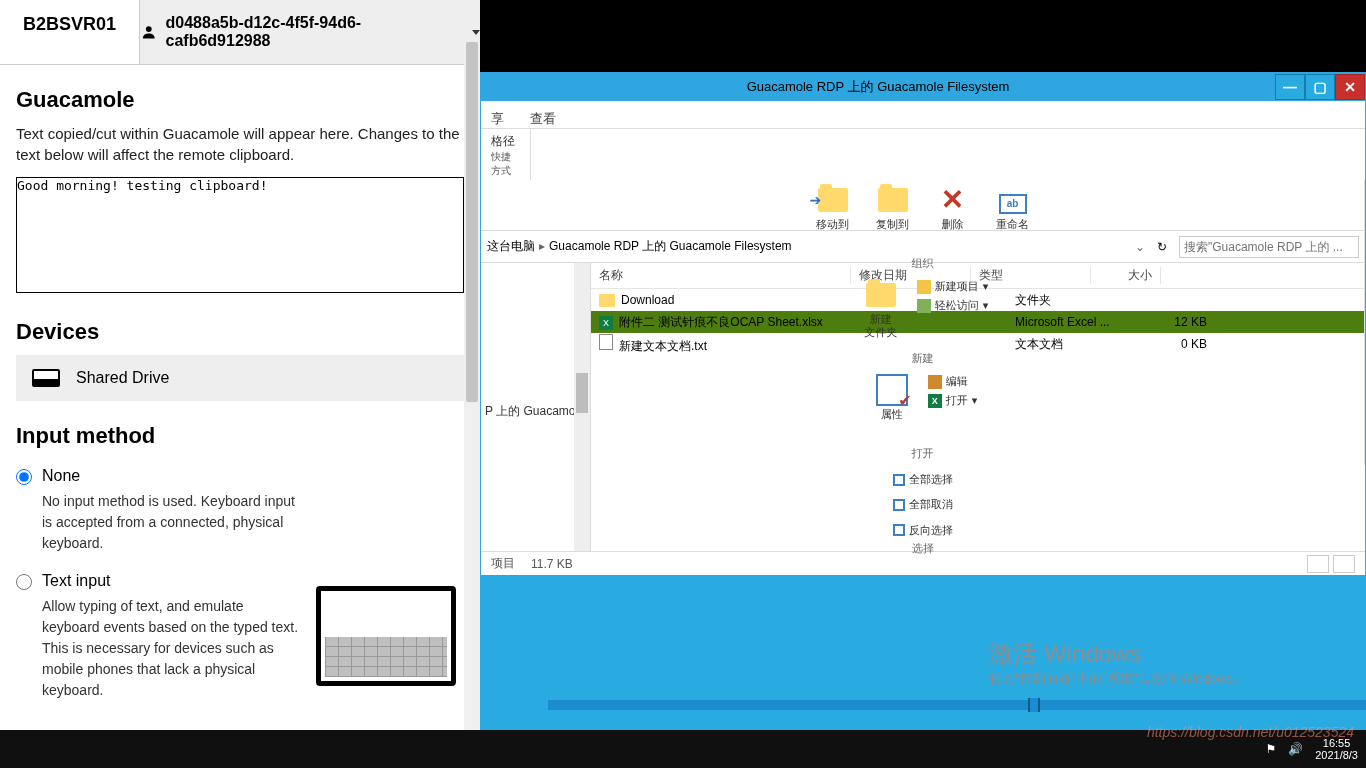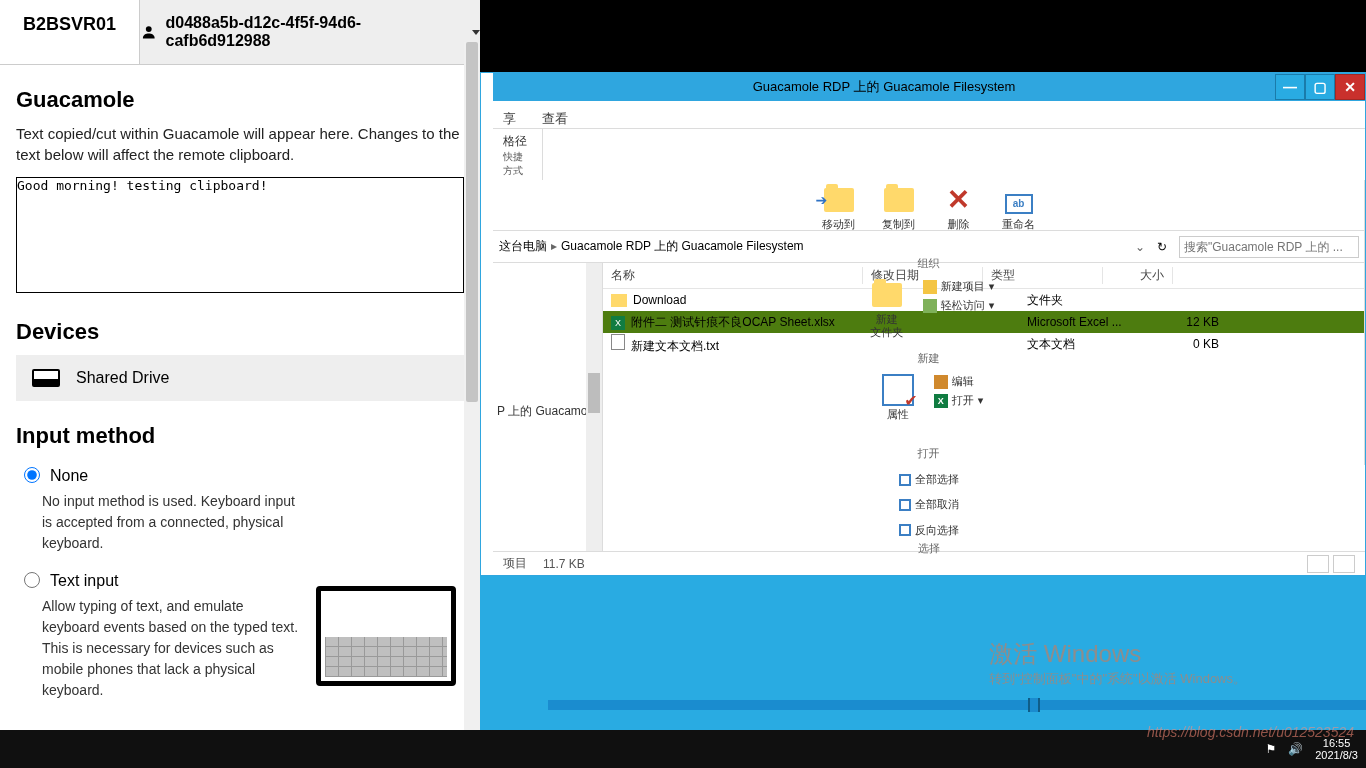--- a/index.html
+++ b/index.html
@@ -12,36 +12,36 @@
 .sh-user { flex:1; display:flex; align-items:center; justify-content:center; gap:8px; background:#eee; padding:14px 0; font-weight:700; font-size:16px; cursor:pointer; }
 .sh-user svg { width:18px; height:18px; }
 .caret { display:inline-block; border-top:5px solid #333; border-left:4px solid transparent; border-right:4px solid transparent; margin-left:6px; }
 .sbody { padding:0 16px; height:calc(100% - 50px); overflow-y:auto; }
 .sec-title { font-size:22px; font-weight:700; margin:22px 0 10px; }
 .sec-desc { font-size:15px; color:#222; line-height:1.4; margin-bottom:12px; }
 .clip { width:100%; height:116px; border:1px solid #000; font-family:monospace; font-size:13px; resize:none; }
 .device-row { display:flex; align-items:center; gap:16px; background:#eee; padding:14px 16px; margin-top:6px; font-size:16px; }
 .drive-icn { width:28px; height:18px; border:2px solid #000; border-radius:2px; position:relative; background:#fff; }
 .drive-icn::after { content:""; position:absolute; left:0; right:0; bottom:0; height:6px; background:#000; }
-.radio-row { display:flex; align-items:flex-start; gap:10px; margin:18px 8px 6px; font-size:16px; }
+.radio-row { display:flex; align-items:flex-end; gap:10px; margin:18px 0 6px; font-size:16px; }
 .radio-row input { width:16px; height:16px; }
 .radio-desc { font-size:14px; color:#333; margin-left:26px; line-height:1.5; max-width:260px; }
 .kb-illust { position:absolute; right:24px; top:586px; width:140px; height:100px; border:5px solid #000; border-radius:4px; background:#fff; }
 .kb-illust .keys { position:absolute; left:4px; right:4px; bottom:4px; height:40px; background:#bfbfbf;
   background-image:repeating-linear-gradient(90deg,#999 0 1px,transparent 1px 13px),
                    repeating-linear-gradient(0deg,#999 0 1px,transparent 1px 10px); }
 .scrollbar { position:absolute; right:0; top:42px; bottom:0; width:16px; background:#f0f0f0; }
 .scrollbar .thumb { position:absolute; top:0; left:2px; right:2px; height:360px; background:#c4c4c4; border-radius:2px; }
 
 
 .remote { position:absolute; left:480px; top:0; right:0; bottom:0; background:#29abe2; }
 .black-top { position:absolute; left:0; right:0; top:0; height:72px; background:#000; }
 
 
-.expl { position:absolute; right:0; top:72px; width:886px; height:504px; background:#fff; border:1px solid #2fa6df; display:flex; flex-direction:column;padding-left:12px; }
+.expl { position:absolute; right:0; top:72px; width:886px; height:504px; background:#fff; border:1px solid #2fa6df; display:flex; flex-direction:column; }
 .expl-title { height:28px; background:#2fa6df; display:flex; align-items:center; color:#000; font-size:13px; }
 .expl-title .t-center { flex:1; text-align:center; }
 .winbtns { display:flex; }
 .winbtn { width:30px; height:26px; border:1px solid #1a7baa; background:#29abe2; display:flex; align-items:center; justify-content:center; color:#fff; font-size:14px; font-weight:700; }
 .xbtn { background:#c9302c; color:#fff; border-color:#a12824; }
 .xbtn { font-family:Arial; }
 
 .expl-tabs { height:28px; border-bottom:1px solid #dcdcdc; display:flex; align-items:flex-end; padding-left:10px; gap:26px; font-size:13px; color:#444; }
 
 

